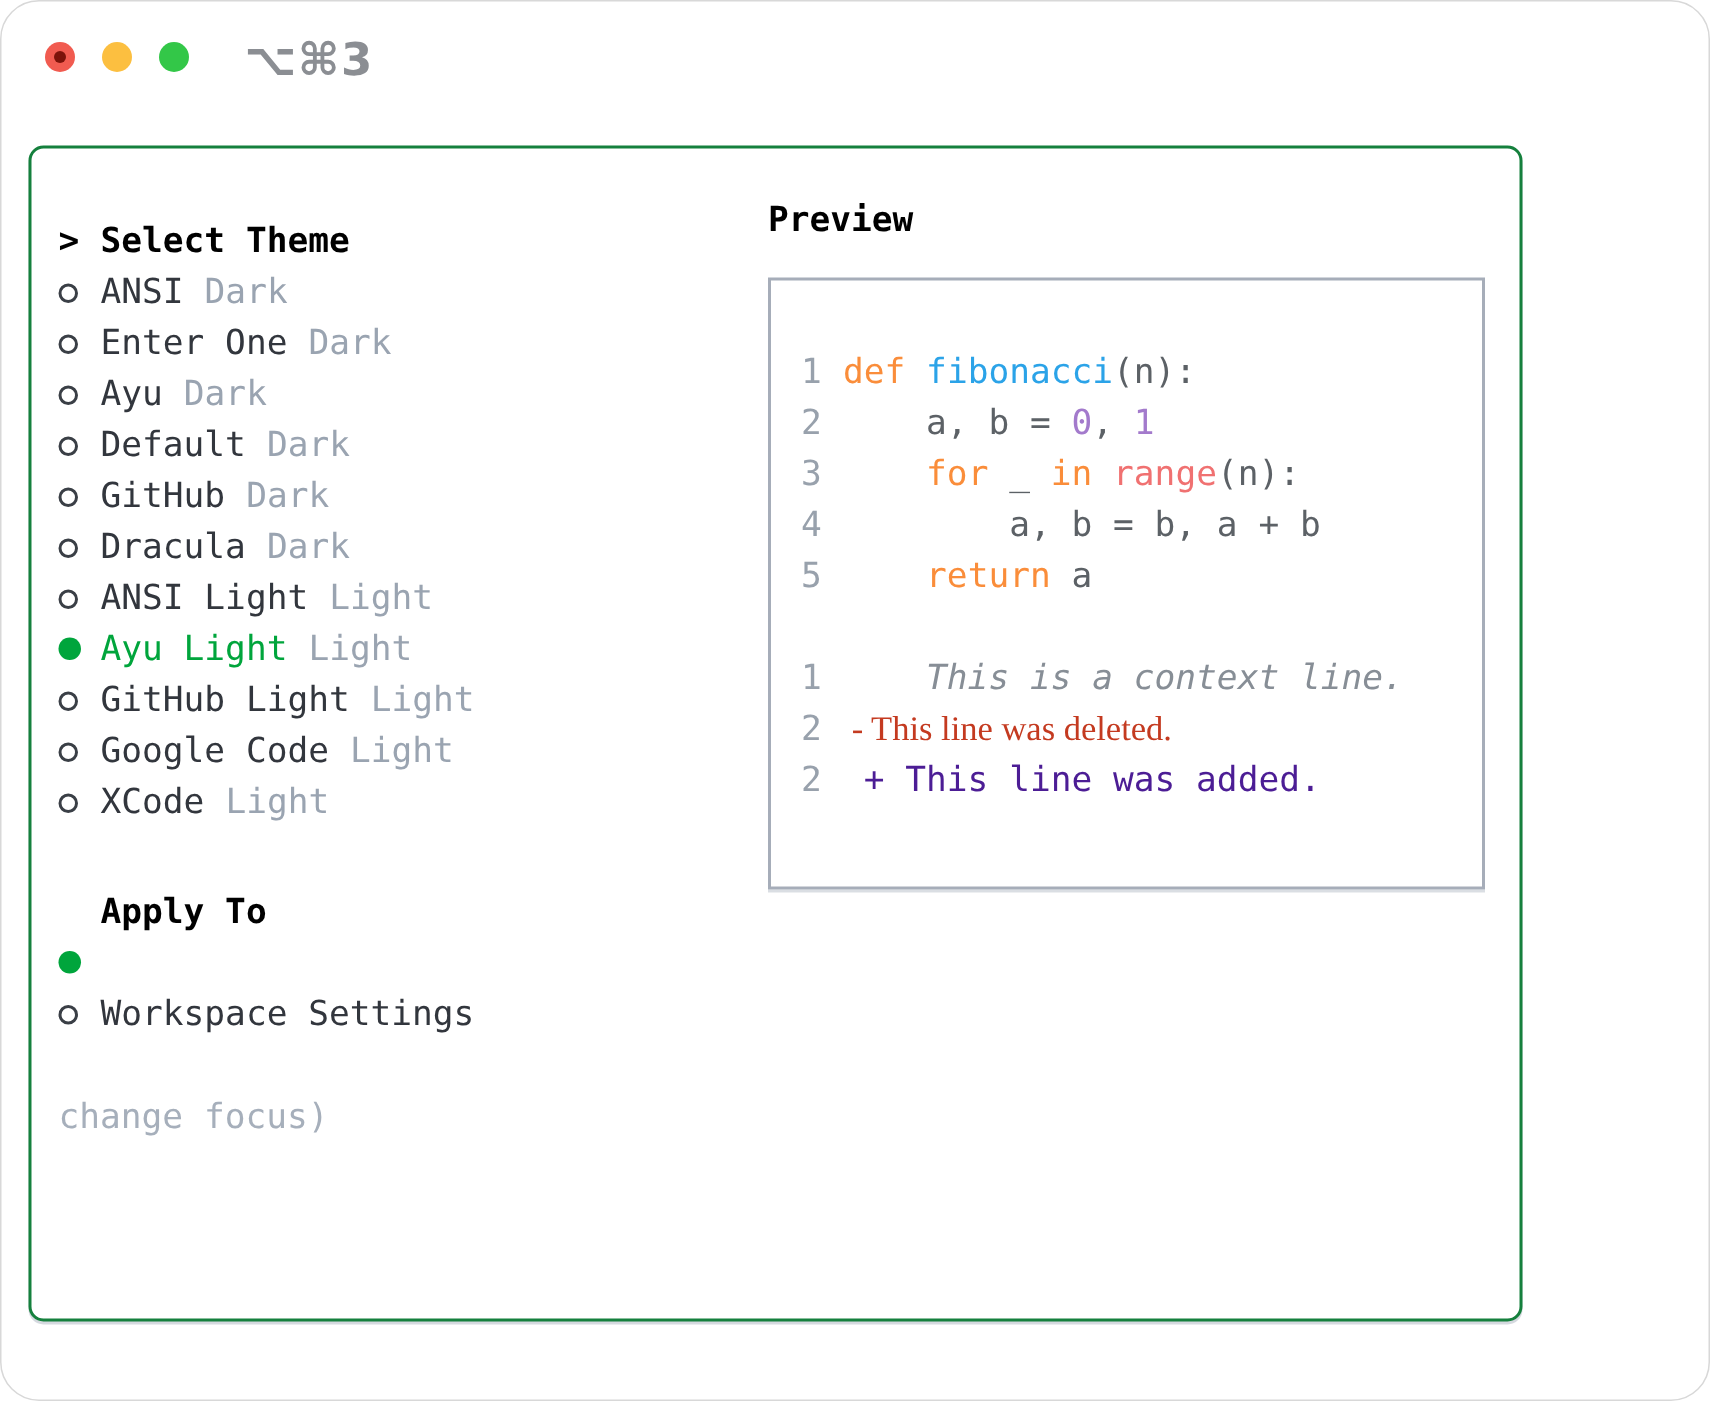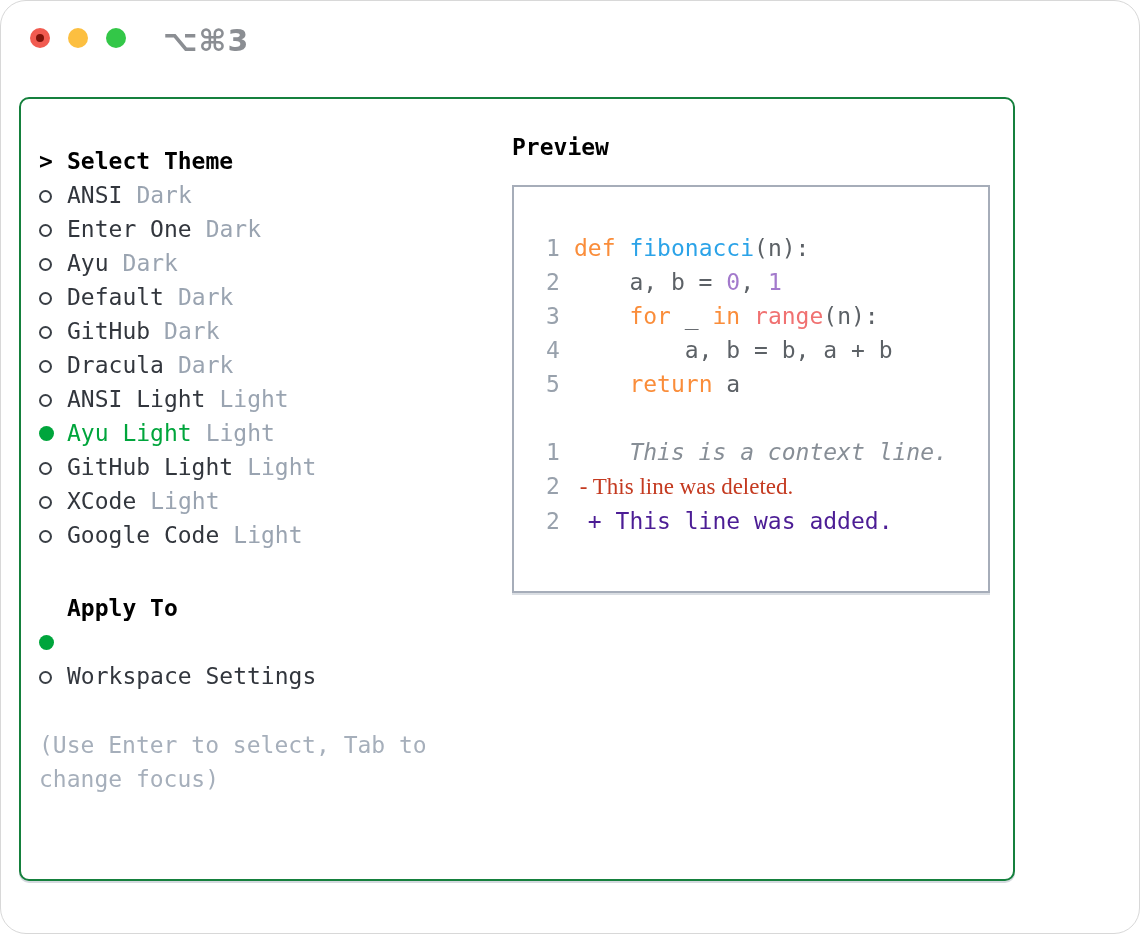--- a/index.html
+++ b/index.html
@@ -52,21 +52,21 @@
   .apply-block { margin-top:39px; }
   .help { margin-top:35px; color:#a6afbb; line-height:34px; }
 
   
   .preview-col { position:absolute; left:470px; top:31px; width:500px; font-size:23px;margin-left:21px; }
   .preview-label { font-weight:bold; color:#000000; line-height:34px; height:34px; }
   .preview-box {
     margin-top:21px; width:478px; height:408px;
     border:2px solid #a6adb9; background:#ffffff;
     box-shadow:0 2px 0 rgba(150,160,175,.35);
-    padding:44px 0 0 32px; overflow:hidden;
+    padding:44px 0 0 20px; overflow:hidden;
   }
   .cl { white-space:pre; line-height:34px; min-height:34px; font-size:23px; }
   .ln { display:inline-block; width:28px; color:#98a1ac; }
   .pln { color:#5c6166; }
   .kw  { color:#fa8d3a; }
   .fn  { color:#2ba3e8; }
   .call{ color:#f07171; }
   .numc{ color:#a37acc; }
   .ctx { color:#878e96;font-style:italic; }
   .del { color:#c43a20;font-family:Liberation Serif, serif; }
@@ -91,31 +91,30 @@
 
       <div class="row"><span class="marker"><span class="radio"></span></span><span class="name">ANSI</span><span class="badge">Dark</span></div>
       <div class="row"><span class="marker"><span class="radio"></span></span><span class="name">Enter One</span><span class="badge">Dark</span></div>
       <div class="row"><span class="marker"><span class="radio"></span></span><span class="name">Ayu</span><span class="badge">Dark</span></div>
       <div class="row"><span class="marker"><span class="radio"></span></span><span class="name">Default</span><span class="badge">Dark</span></div>
       <div class="row"><span class="marker"><span class="radio"></span></span><span class="name">GitHub</span><span class="badge">Dark</span></div>
       <div class="row"><span class="marker"><span class="radio"></span></span><span class="name">Dracula</span><span class="badge">Dark</span></div>
       <div class="row"><span class="marker"><span class="radio"></span></span><span class="name">ANSI Light</span><span class="badge">Light</span></div>
       <div class="row selected"><span class="marker"><span class="radio filled"></span></span><span class="name">Ayu Light</span><span class="badge">Light</span></div>
       <div class="row"><span class="marker"><span class="radio"></span></span><span class="name">GitHub Light</span><span class="badge">Light</span></div>
+      <div class="row"><span class="marker"><span class="radio"></span></span><span class="name">Google Code</span><span class="badge">Light</span></div>
       <div class="row"><span class="marker"><span class="radio"></span></span><span class="name">XCode</span><span class="badge">Light</span></div>
-      <div class="row"><span class="marker"><span class="radio"></span></span><span class="name">Google Code</span><span class="badge">Light</span></div>
 
       <div class="apply-block">
         <div class="row"><span class="marker"></span><span class="hdr">Apply To</span></div>
         <div class="row selected"><span class="marker"><span class="radio filled"></span></span></div>
         <div class="row"><span class="marker"><span class="radio"></span></span><span class="name">Workspace Settings</span></div>
       </div>
 
       <div class="help">
-        <div>(Use Enter to select, Tab to</div>
         <div>change focus)</div>
       </div>
     </div>
 
     <div class="preview-col">
       <div class="preview-label">Preview</div>
       <div class="preview-box">
         <div class="cl"><span class="ln">1</span><span class="kw">def</span><span class="pln"> </span><span class="fn">fibonacci</span><span class="pln">(n):</span></div>
         <div class="cl"><span class="ln">2</span><span class="pln">    a, b = </span><span class="numc">0</span><span class="pln">, </span><span class="numc">1</span></div>
         <div class="cl"><span class="ln">3</span><span class="pln">    </span><span class="kw">for</span><span class="pln"> _ </span><span class="kw">in</span><span class="pln"> </span><span class="call">range</span><span class="pln">(n):</span></div>

